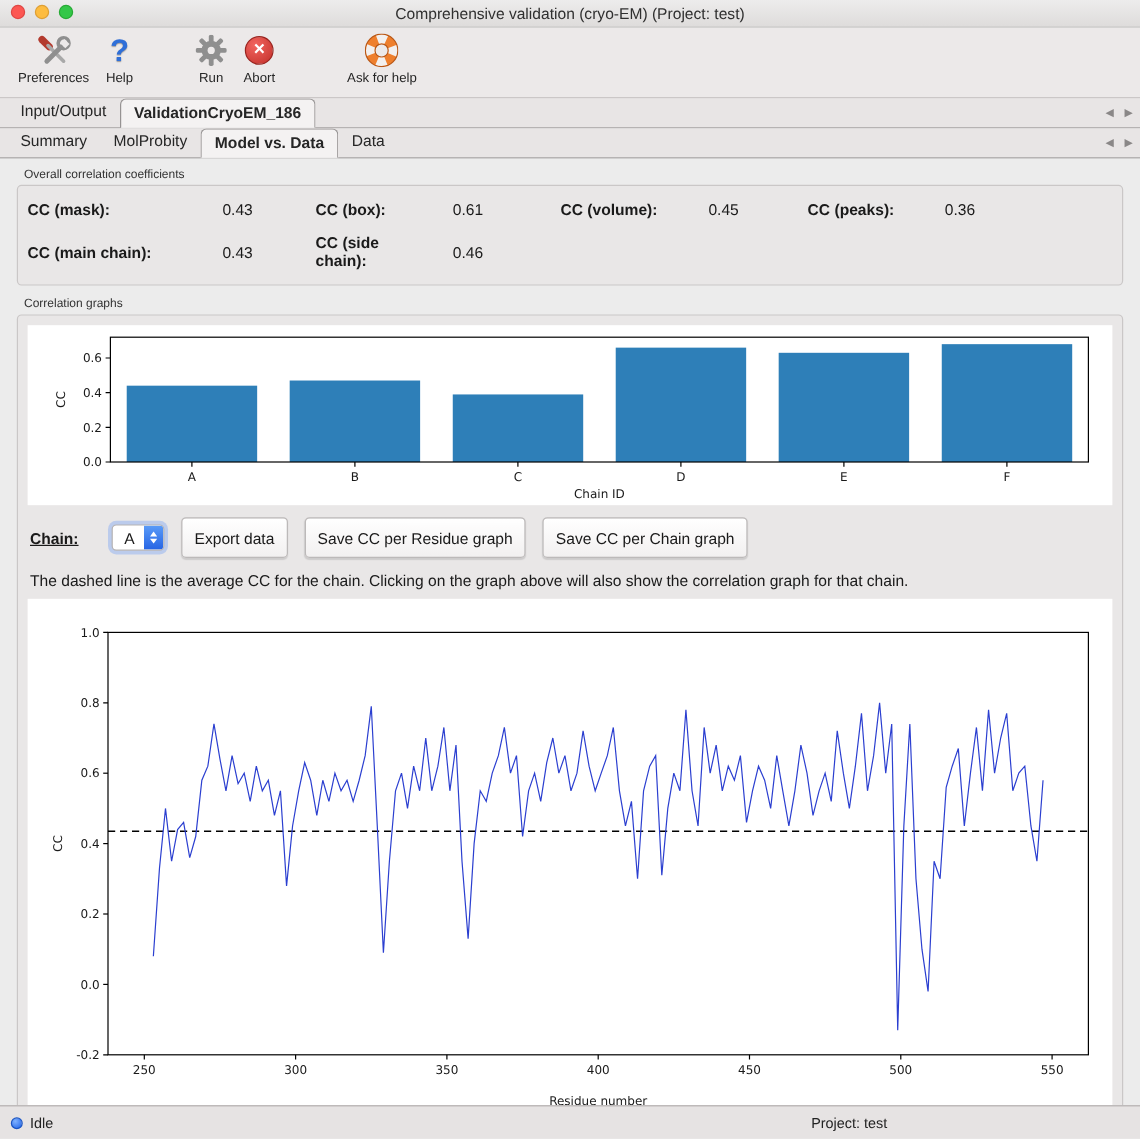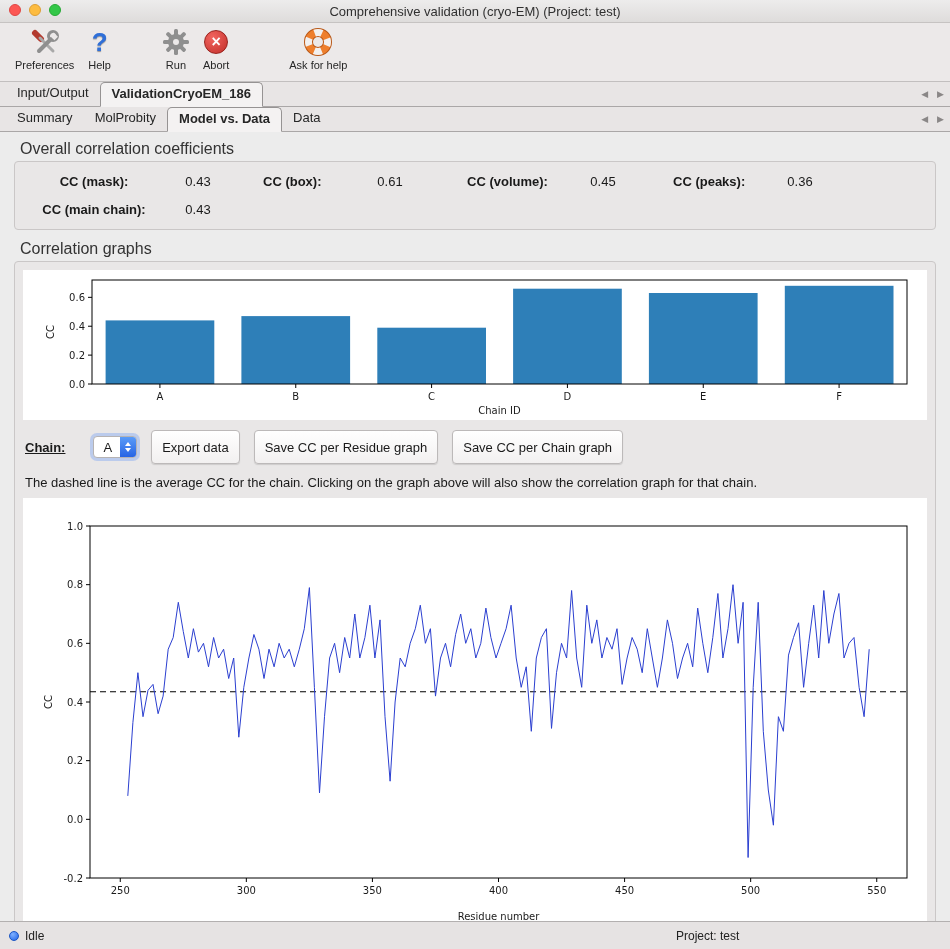--- a/index.html
+++ b/index.html
@@ -28,31 +28,31 @@
 
   
   .tabrow{flex:0 0 24px;display:flex;background:#e8e5e5;border-bottom:1px solid #aaa7a7;padding:0 6px;position:relative;}
   .tab{font-size:13px;padding:3px 11px 4px;color:#262626;white-space:nowrap;}
   .tab.active{background:#f4f2f2;border:1px solid #969393;border-bottom:1px solid #f4f2f2;border-radius:5px 5px 0 0;font-weight:bold;margin-bottom:-1px;}
   .tab-arrows{position:absolute;right:6px;top:0;bottom:0;display:flex;align-items:center;gap:9px;}
   .tab-arrow{font-size:9px;color:#8a8787;line-height:9px;}
 
   
   .main{flex:1;padding:6px 14px 4px;overflow:hidden;}
-  .group-label{font-size:16px;color:#333;margin:2px 0 3px 6px;}
+  .group-label{font-size:10px;color:#333;margin:2px 0 3px 6px;}
   .group-body{border:1px solid #cac7c7;border-radius:4px;background:#e9e7e7;}
 
   
   .cc-body{padding:12px 8px;}
   .cc-row{display:flex;align-items:center;font-size:13px;}
   .cc-row + .cc-row{margin-top:13px;}
   .cc-pair{display:flex;align-items:center;}
   .cc-pair .lab{font-weight:bold;}
   .cc-pair .val{text-align:center;}
-  .p1 .lab{width:142px;text-align:center;} .p1 .val{width:66px;}
+  .p1 .lab{width:142px;} .p1 .val{width:66px;}
   .p2 .lab{width:98px;margin-left:32px;} .p2 .val{width:58px;}
   .p3 .lab{width:106px;margin-left:48px;} .p3 .val{width:60px;}
   .p4 .lab{width:98px;margin-left:40px;} .p4 .val{width:58px;}
 
   
   .graphs-body{padding:8px;display:flex;flex-direction:column;}
   .chart-panel{background:#ffffff;display:flex;justify-content:center;}
   .chart-panel svg{display:block;}
   .controls{display:flex;align-items:center;margin:10px 0 2px 2px;}
   .chain-label{font-size:13px;font-weight:bold;margin-right:28px;text-decoration:underline;}
@@ -178,20 +178,24 @@
             </div>
           <div class="cc-pair p4">
               <span class="lab">CC (peaks):</span>
               <span class="val">0.36</span>
             </div>
         </div>
         <div class="cc-row">
           <div class="cc-pair p1">
               <span class="lab">CC (main chain):</span>
               <span class="val">0.43</span>
+            </div>
+          <div class="cc-pair p2">
+              <span class="lab">CC (side chain):</span>
+              <span class="val">0.46</span>
             </div>
         </div>
       </div>
     </div>
 
     <div style="margin-top:10px;">
       <div class="group-label">Correlation graphs</div>
       <div class="group-body graphs-body">
 
         <div class="chart-panel">

